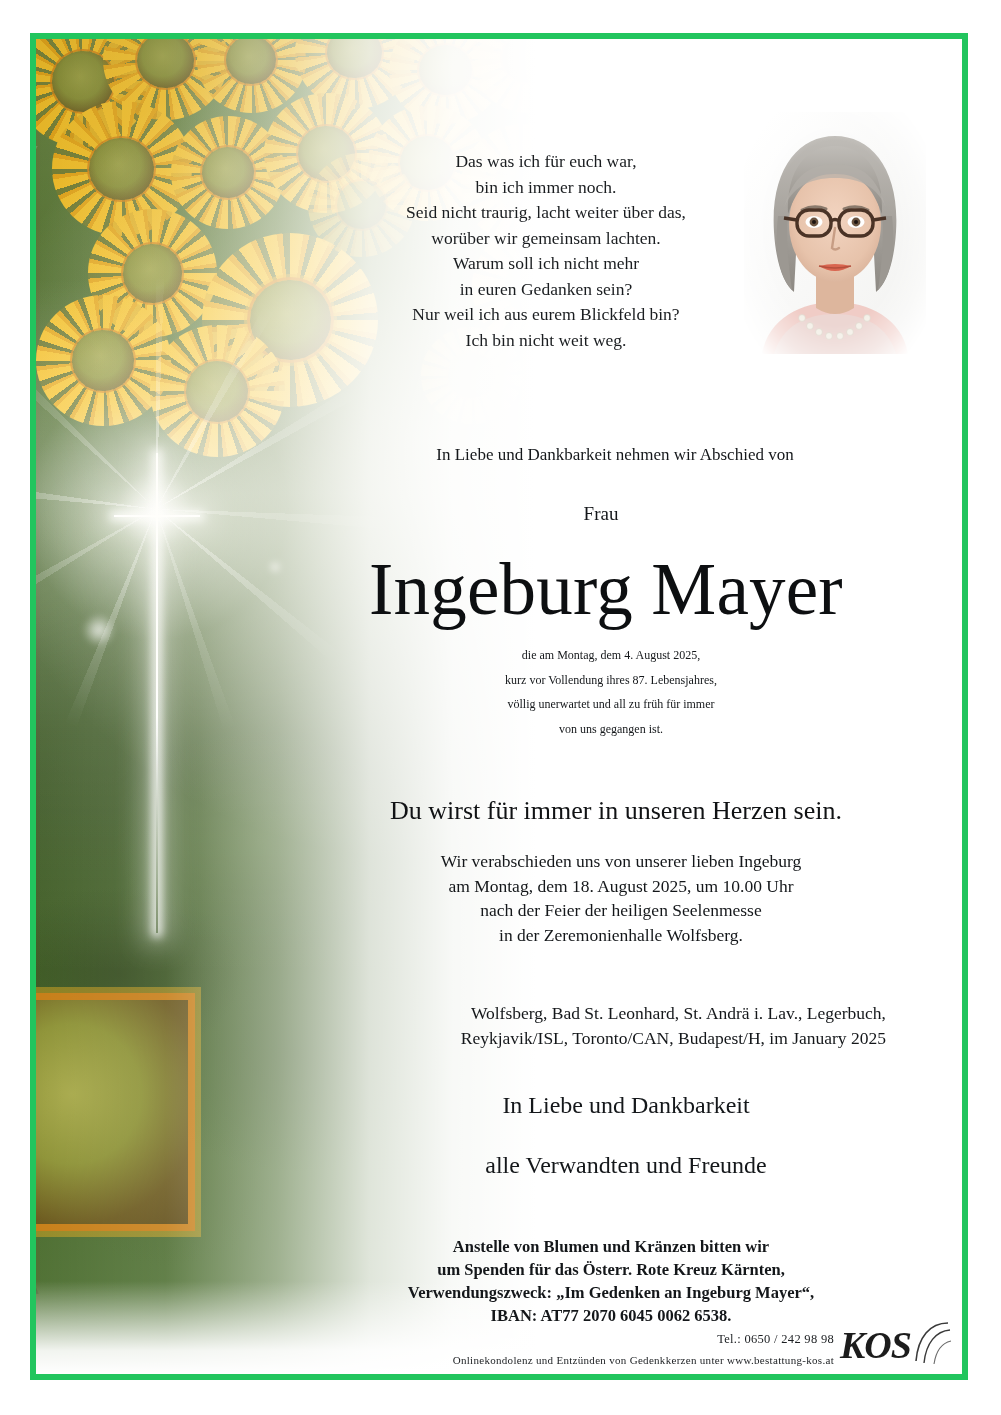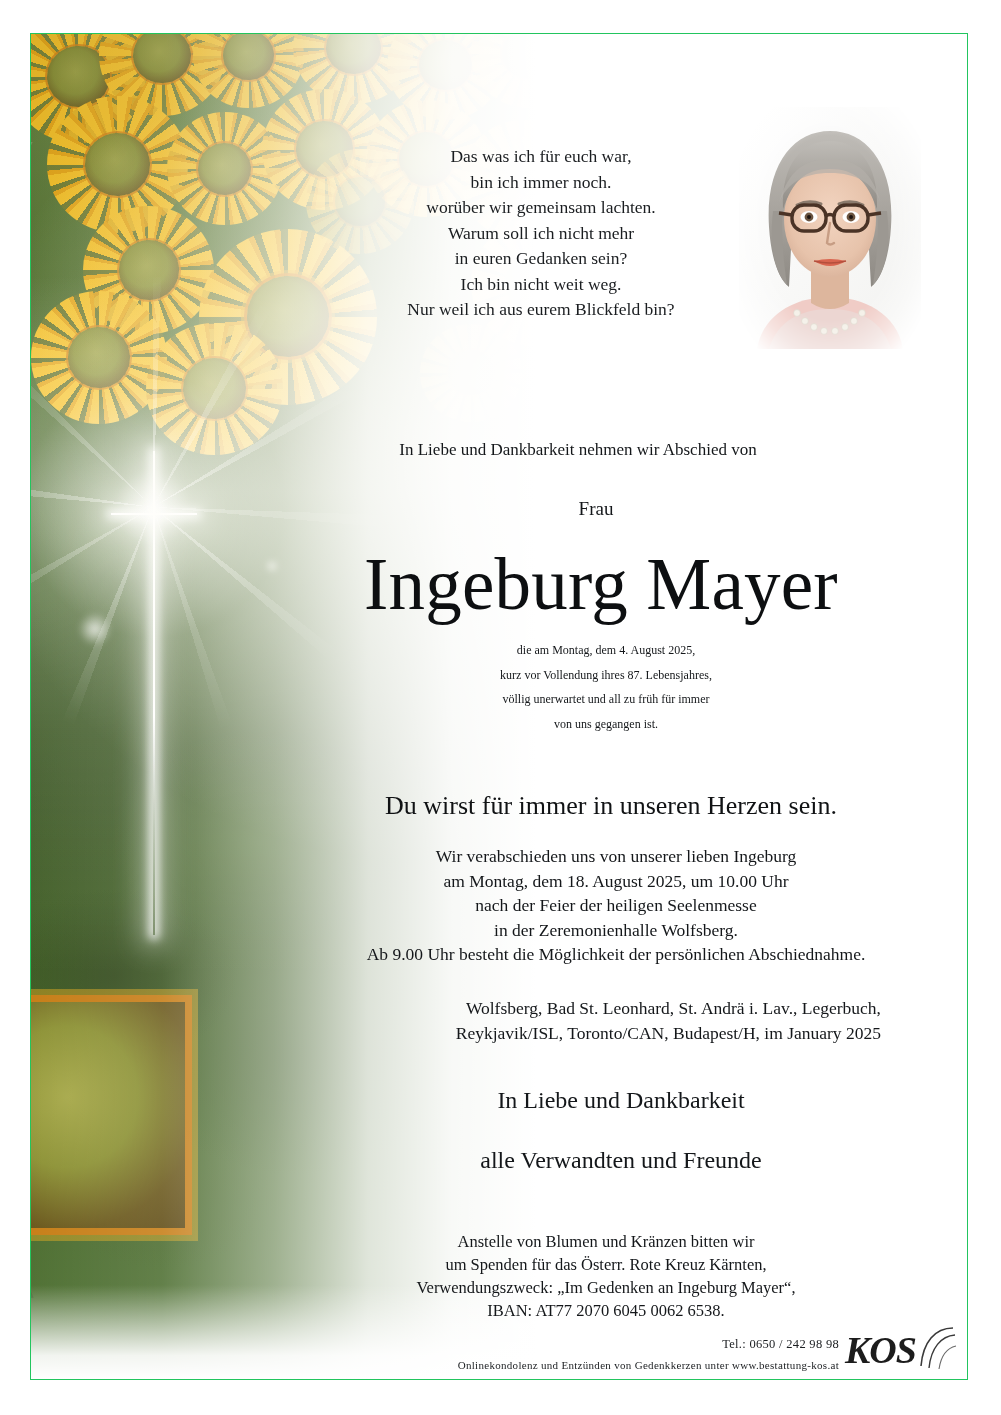--- a/index.html
+++ b/index.html
@@ -16,21 +16,21 @@
   }
 
   
   #card {
     position: absolute;
     left: 30px;
     top: 33px;
     width: 938px;
     height: 1347px;
     background: #ffffff;
-    border: 1px solid #22c55e;
+    border: 6px solid #22c55e;
     box-sizing: border-box;
     overflow: hidden;
   }
 
   
   #art {
     position: absolute;
     inset: 0;
     overflow: hidden;
   }
@@ -239,21 +239,21 @@
   }
   .blk { position: absolute; text-align: center; }
   .line { display: block; }
 
   #poem {
     left: 300px; top: 110px; width: 420px;
     font-size: 17.5px; line-height: 25.5px;
     color: #1a1d20;
   }
   #farewell-intro {
-    left: 312px; top: 404px; width: 470px;
+    left: 344px; top: 404px; width: 470px;
     font-size: 17px; line-height: 24px;
   }
   #salutation {
     left: 400px; top: 464px; width: 330px;
     font-size: 19px;
   }
   #fullname {
     left: 200px; top: 508px; width: 740px;
     font-size: 73px; line-height: 86px;
     letter-spacing: .2px;
@@ -279,21 +279,21 @@
   #closing-1 {
     left: 350px; top: 1050px; width: 480px;
     font-size: 24px; line-height: 32px;
   }
   #closing-2 {
     left: 350px; top: 1110px; width: 480px;
     font-size: 24px; line-height: 32px;
   }
   #donation {
     left: 340px; top: 1196px; width: 470px;
-    font-size: 16.5px; line-height: 23px;
+    font-size: 16.5px; line-height: 23px; font-weight: bold;
   }
 
   
   #footer {
     position: absolute;
     left: 0; right: 0; bottom: 0;
     height: 56px;
   }
   #footer-phone {
     position: absolute;
@@ -511,25 +511,26 @@
         </g>
       </svg>
     </div>
   </div>
 
   <div id="text">
 
     <div class="blk" id="poem">
       <span class="line">Das was ich für euch war,</span>
       <span class="line">bin ich immer noch.</span>
+      <span class="line">Seid nicht traurig, lacht weiter über das,</span>
       <span class="line">worüber wir gemeinsam lachten.</span>
       <span class="line">Warum soll ich nicht mehr</span>
       <span class="line">in euren Gedanken sein?</span>
+      <span class="line">Nur weil ich aus eurem Blickfeld bin?</span>
       <span class="line">Ich bin nicht weit weg.</span>
-      <span class="line">Nur weil ich aus eurem Blickfeld bin?</span>
     </div>
 
     <div class="blk" id="farewell-intro">In Liebe und Dankbarkeit nehmen wir Abschied von</div>
 
     <div class="blk" id="salutation">Frau</div>
 
     <div class="blk" id="fullname">Ingeburg Mayer</div>
 
     <div class="blk" id="passing">
       <span class="line">die am Montag, dem 4. August 2025,</span>
@@ -538,21 +539,20 @@
       <span class="line">von uns gegangen ist.</span>
     </div>
 
     <div class="blk" id="memory-line">Du wirst für immer in unseren Herzen sein.</div>
 
     <div class="blk" id="ceremony">
       <span class="line">Wir verabschieden uns von unserer lieben Ingeburg</span>
       <span class="line">am Montag, dem 18. August 2025, um 10.00 Uhr</span>
       <span class="line">nach der Feier der heiligen Seelenmesse</span>
       <span class="line">in der Zeremonienhalle Wolfsberg.</span>
-      <span class="line">Ab 9.00 Uhr besteht die Möglichkeit der persönlichen Abschiednahme.</span>
     </div>
 
     <div class="blk" id="places">
       <span class="line">Wolfsberg, Bad St. Leonhard, St. Andrä i. Lav., Legerbuch,</span>
       <span class="line">Reykjavik/ISL, Toronto/CAN, Budapest/H, im January 2025</span>
     </div>
 
     <div class="blk" id="closing-1">In Liebe und Dankbarkeit</div>
     <div class="blk" id="closing-2">alle Verwandten und Freunde</div>
 

